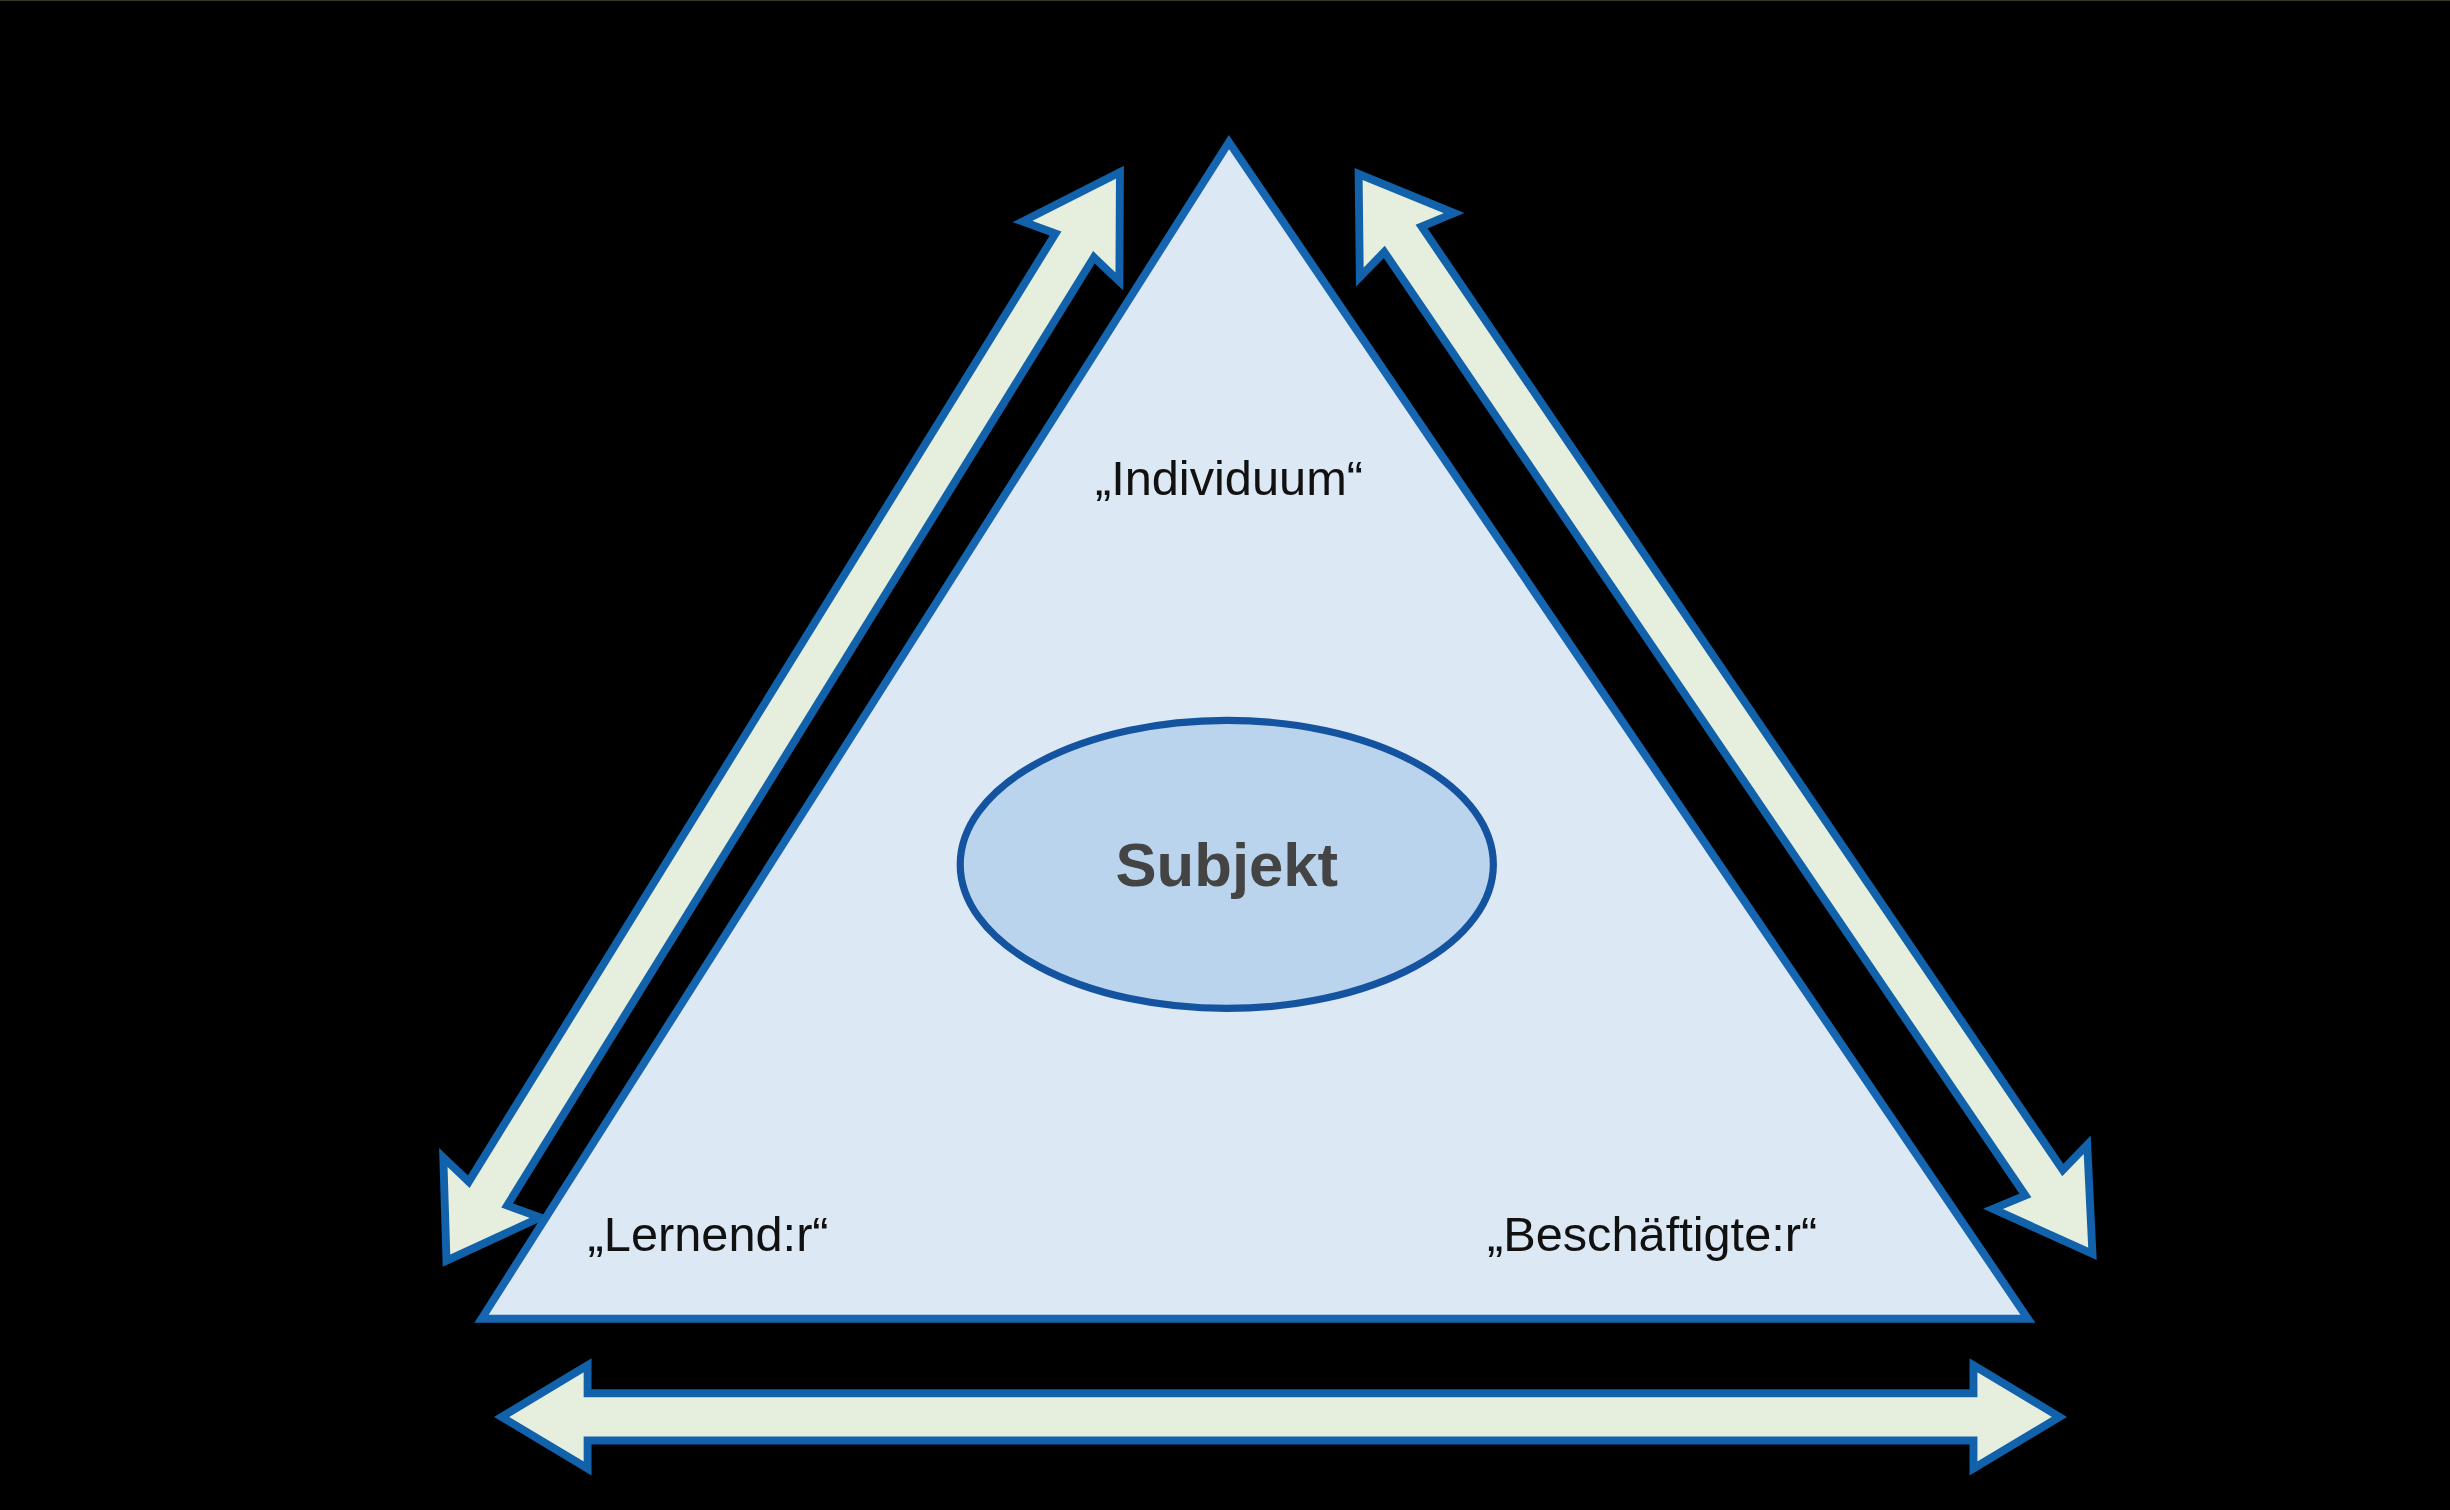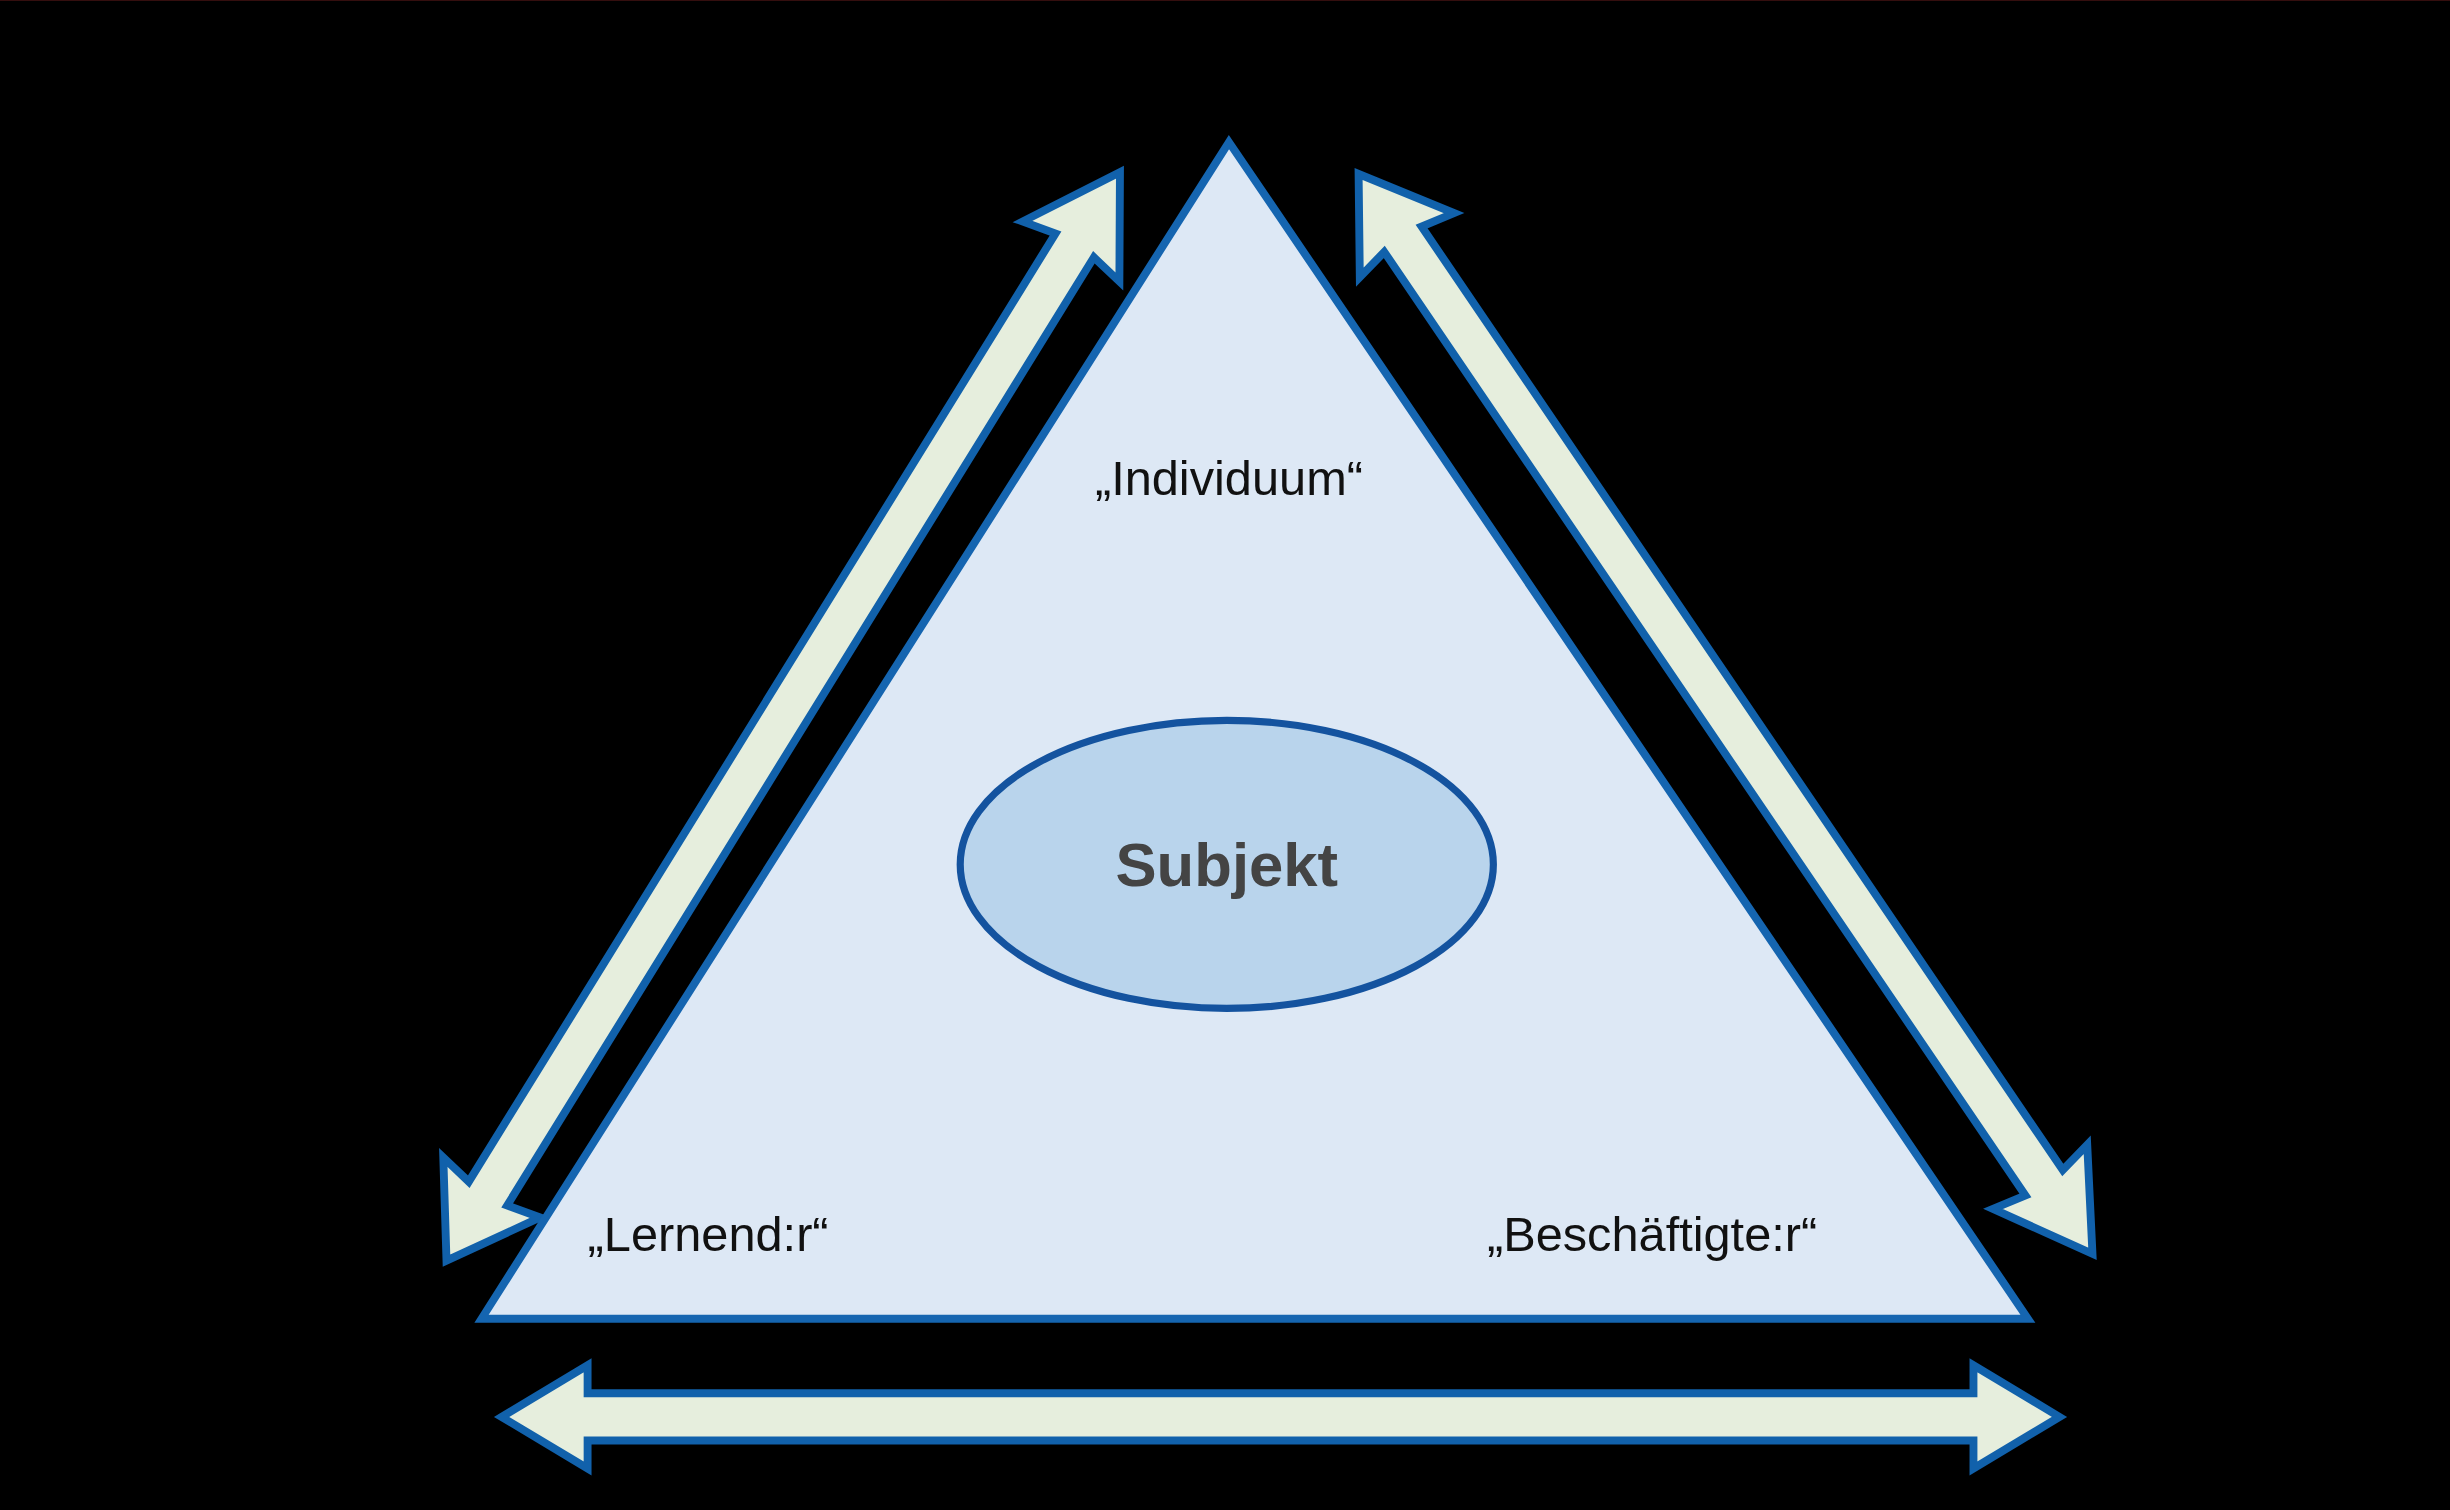--- a/index.html
+++ b/index.html
@@ -10,21 +10,21 @@
   body {
     width: 2450px;
     height: 1511px;
     overflow: hidden;
     font-family: "Liberation Sans", sans-serif;
   }
   #diagram-root {
     position: relative;
     width: 2450px;
     height: 1439px;
-    background: #ef4444;
+    background: #fef9c3;
   }
   #diagram-svg {
     position: absolute;
     left: 0;
     top: 0;
     width: 2450px;
     height: 1511px;
     display: block;
   }
   .diagram-label {

